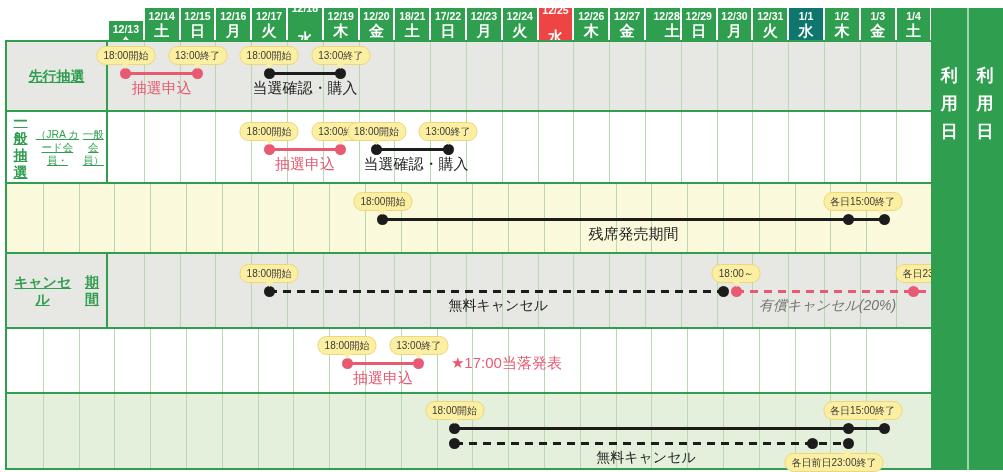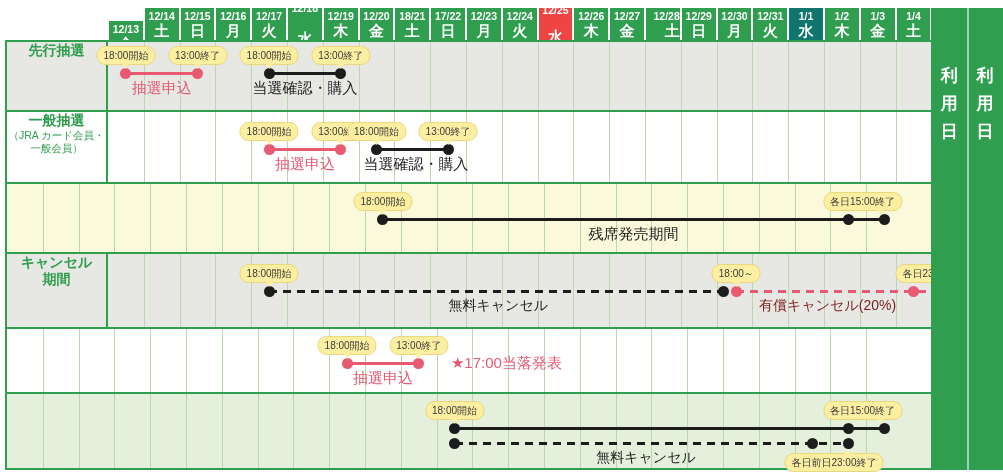--- a/index.html
+++ b/index.html
@@ -10,21 +10,21 @@
   }
   .hcell{position:absolute;display:flex;flex-direction:column;align-items:center;justify-content:center;color:#fff;text-align:center;}
   .hdate{font-size:10.5px;font-weight:bold;line-height:12px;}
   .hdow{font-size:15px;font-weight:bold;line-height:17px;}
   .band{position:absolute;z-index:3;}
   .bandline{position:absolute;z-index:4;background:rgba(255,255,255,.55);}
   .vtext{position:absolute;z-index:5;color:#fff;font-size:17px;font-weight:bold;text-align:center;transform:translateX(-50%);}
   .vtext div{line-height:28px;height:28px;}
   .rows{position:absolute;left:5px;top:40px;width:998px;z-index:1;}
   .row{position:relative;display:flex;width:100%;}
-  .rlabel{width:101px;flex:0 0 101px;display:flex;flex-direction:column;align-items:center;text-align:center;}
+  .rlabel{width:101px;flex:0 0 101px;display:flex;flex-direction:row;align-items:center;justify-content:center;text-align:center;text-decoration:underline;}
   .rmain{font-size:14px;font-weight:bold;line-height:17px;}
   .rsub{font-size:10.5px;line-height:13px;}
   .plot{position:relative;flex:1 1 auto;overflow:visible;}
   .gline{position:absolute;top:0;bottom:0;width:1px;z-index:2;}
   .bar{position:absolute;height:3px;z-index:5;}
   .dot{position:absolute;width:11px;height:11px;border-radius:50%;z-index:6;}
   .bubble{position:absolute;z-index:7;font-size:10px;line-height:13px;padding:2px 6px;border-radius:9px;white-space:nowrap;transform:translateX(-50%);color:#3a3a3a;}
   .bubble:after{content:"";position:absolute;left:calc(50% + var(--tdx,0px));transform:translateX(-50%);width:0;height:0;
     border-left:4px solid transparent;border-right:4px solid transparent;}
   .bubble.above:after{bottom:-5px;border-top:6px solid var(--bb);}
@@ -293,21 +293,21 @@
           <div class="dot" style="left: 155.6px; top: 31.5px; background: rgb(28, 28, 28);"></div>
           <div class="dot" style="left: 610.26px; top: 31.5px; background: rgb(28, 28, 28);"></div>
           <div class="bubble above" style="left: 161.1px; top: 10px; background: rgb(252, 239, 162); border: 1px solid rgb(236, 215, 125); --bb: #fcefa2;">18:00開始</div>
           <div class="bubble above" style="left: 628.29px; top: 10px; background: rgb(252, 239, 162); border: 1px solid rgb(236, 215, 125); --bb: #fcefa2;">18:00～</div>
           <div class="cap" style="left: 390.22px; top: 43px; color: rgb(28, 28, 28); font-size: 14px;">無料キャンセル</div>
           <div class="bar" style="left: 628.29px; width: 213.01px; top: 35.5px; background: repeating-linear-gradient(to right, rgb(231, 90, 114) 0px, rgb(231, 90, 114) 8px, transparent 8px, transparent 14px);"></div>
           <div class="dot" style="left: 622.79px; top: 31.5px; background: rgb(231, 90, 114);"></div>
           <div class="dot" style="left: 800px; top: 31.5px; background: rgb(231, 90, 114);"></div>
           <div class="dot" style="left: 835.8px; top: 31.5px; background: rgb(231, 90, 114);"></div>
           <div class="bubble above" style="left: 826.98px; top: 10px; background: rgb(252, 239, 162); border: 1px solid rgb(236, 215, 125); --bb: #fcefa2; --tdx: 14px;">各日23:00終了</div>
-          <div class="cap" style="left: 719.58px; top: 43px; color: #7f1d1d; font-size: 14px;">有償キャンセル(20%)</div>
+          <div class="cap" style="left: 719.58px; top: 43px; color: #737373; font-size: 14px; font-style: italic;">有償キャンセル(20%)</div>
         </div>
       </div>
       <div class="row" style="height: 65px; border-top: 2px solid rgb(47, 158, 78);">
         <div class="plot" style="background: rgb(255, 255, 255);">
           <div class="gline" style="left: 35.8px; background: rgb(185, 216, 178);"></div>
           <div class="gline" style="left: 71.6px; background: rgb(185, 216, 178);"></div>
           <div class="gline" style="left: 107.4px; background: rgb(185, 216, 178);"></div>
           <div class="gline" style="left: 143.2px; background: rgb(185, 216, 178);"></div>
           <div class="gline" style="left: 179px; background: rgb(185, 216, 178);"></div>
           <div class="gline" style="left: 214.8px; background: rgb(185, 216, 178);"></div>

